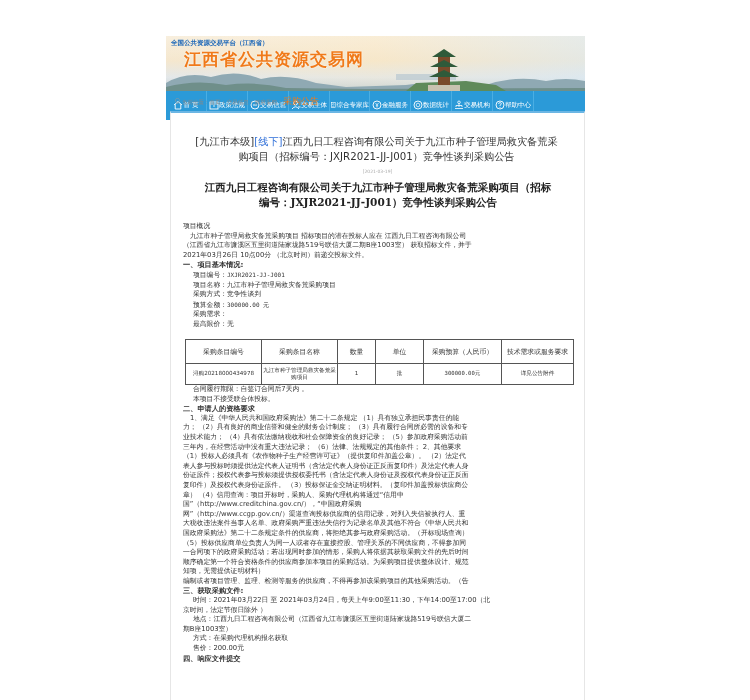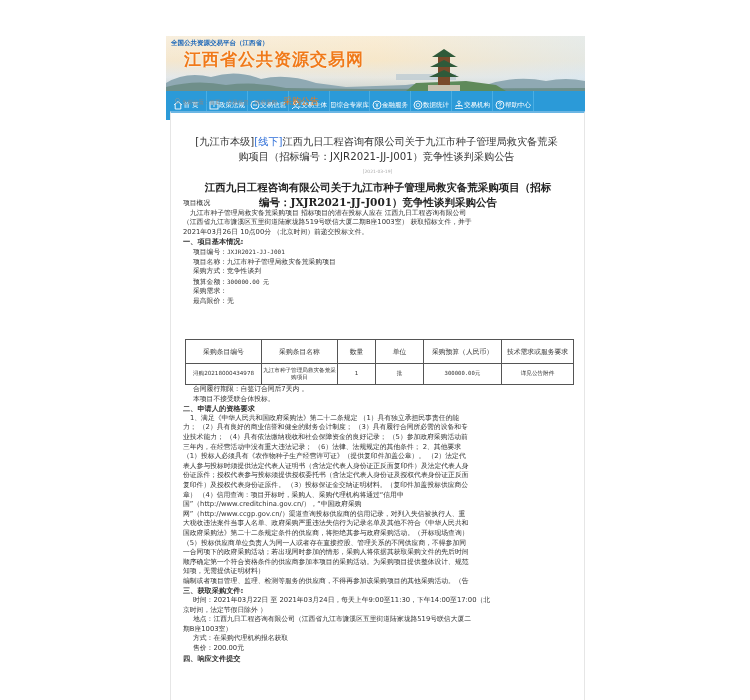--- a/index.html
+++ b/index.html
@@ -161,21 +161,21 @@
   <div><span>[九江市本级]</span><span class="tag-blue">[线下]</span><span>江西九日工程咨询有限公司关于九江市种子管理局救灾备荒采</span></div>
   <div>购项目（招标编号：JXJR2021-JJ-J001）竞争性谈判采购公告</div>
 </div>
 <div class="pubdate">[2021-03-19]</div>
 
 <div class="doc-h">
   <div>江西九日工程咨询有限公司关于九江市种子管理局救灾备荒采购项目（招标</div>
   <div>编号：JXJR2021-JJ-J001）竞争性谈判采购公告</div>
 </div>
 
-<div class="doc" style="top: 199px;">
+<div class="doc" style="top: 222px;">
   <p>项目概况</p>
   <p class="ind">九江市种子管理局救灾备荒采购项目 招标项目的潜在投标人应在 江西九日工程咨询有限公司</p>
   <p>（江西省九江市濂溪区五里街道陆家垅路519号联信大厦二期B座1003室） 获取招标文件，并于</p>
   <p>2021年03月26日 10点00分 （北京时间）前递交投标文件。</p>
   <p class="sec">一、项目基本情况:</p>
   <p class="ind2"><span>项目编号：</span><span class="mono">JXJR2021-JJ-J001</span></p>
   <p class="ind2"><span>项目名称：</span><span>九江市种子管理局救灾备荒采购项目</span></p>
   <p class="ind2"><span>采购方式：</span><span>竞争性谈判</span></p>
   <p class="ind2"><span>预算金额：</span><span class="mono">300000.00 元</span></p>
   <p class="ind2"><span>采购需求：</span><span></span></p>

